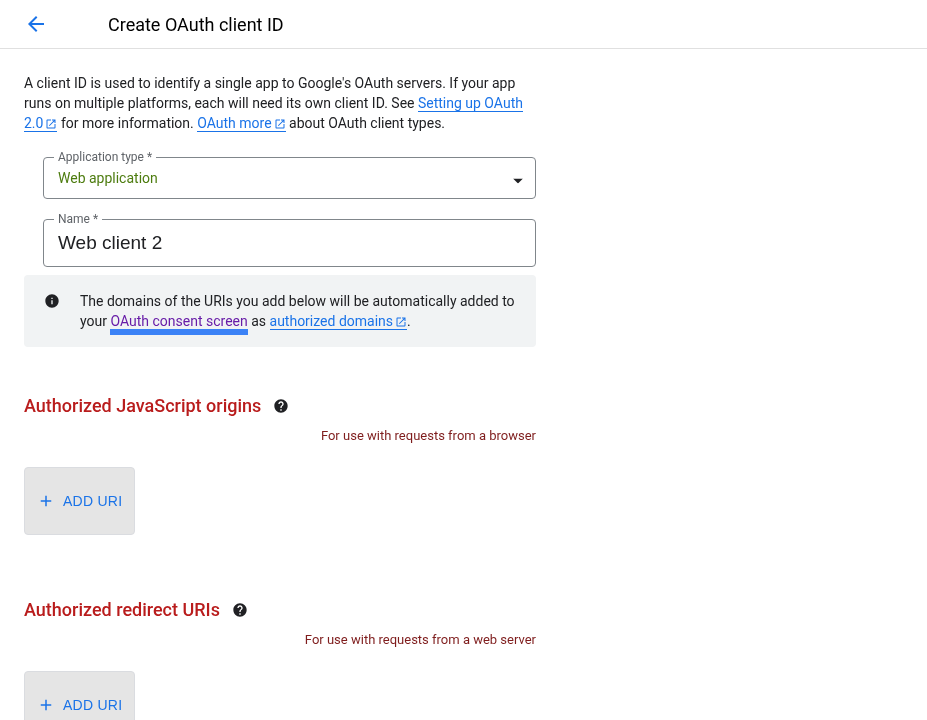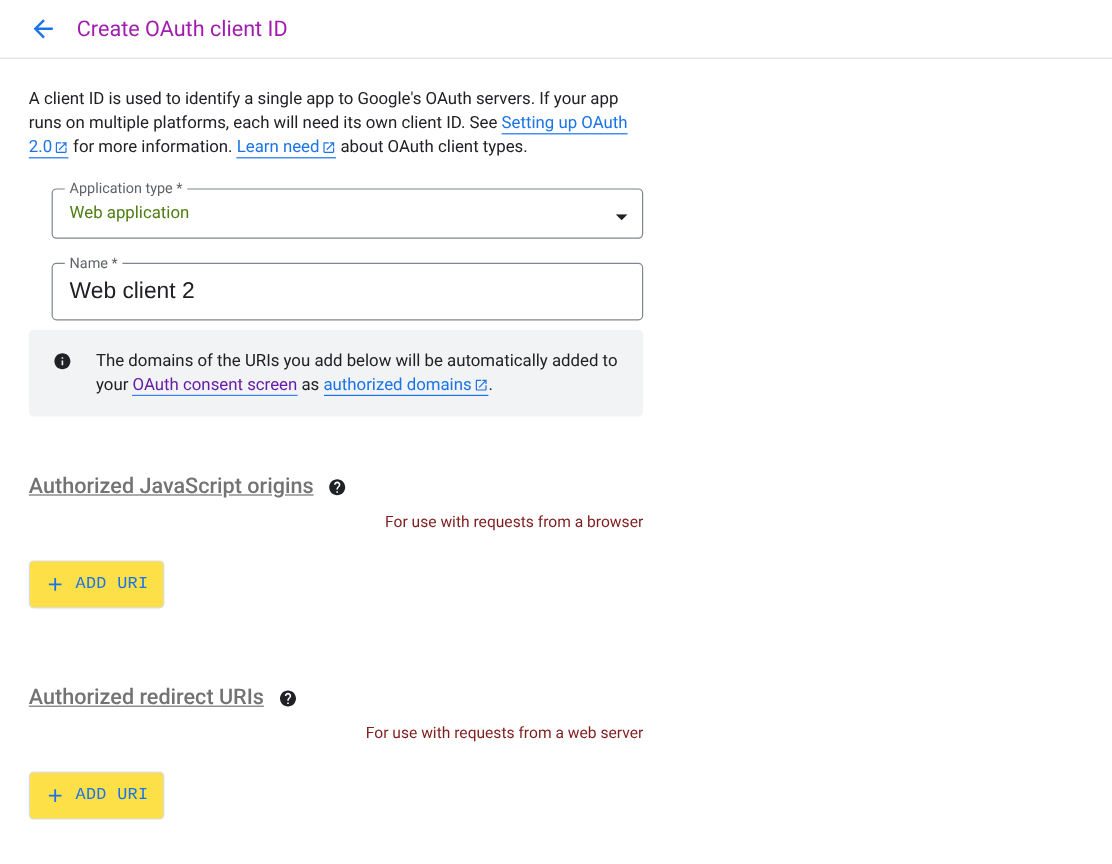--- a/index.html
+++ b/index.html
@@ -25,21 +25,22 @@
       height: 24px;
       display: flex;
       align-items: center;
       justify-content: center;
       cursor: pointer;
       color: #1a73e8;
     }
     .page-title {
       font-size: 18px;
       font-weight: 400;
-      color: #a21caf;
+      color: #000000;
+      margin-left: 44px;
     }
     .content {
       padding: 24px;
       max-width: 560px;
     }
     .intro-text {
       font-size: 14px;
       line-height: 20px;
       color: #202124;
       margin-bottom: 24px;
@@ -126,63 +127,61 @@
       margin-top: 2px;
     }
     .info-text {
       font-size: 14px;
       line-height: 20px;
       color: #202124;
     }
     .visited-link {
       color: #681da8;
       text-decoration: none;
-      border-bottom: 1px solid #3b82f6;
+      border-bottom: 6px solid #3b82f6;
       cursor: pointer;
     }
     .section {
       margin-bottom: 64px;
     }
     .section-header {
       display: flex;
       align-items: center;
       gap: 12px;
       margin-bottom: 12px;
     }
     .section-title {
       font-size: 18px;
       font-weight: 500;
-      color: #737373;
-      text-decoration: underline;
+      color: #b91c1c;
     }
     .help-icon {
       width: 16px;
       height: 16px;
       cursor: pointer;
     }
     .section-subtitle {
       font-size: 13px;
       color: #7f1d1d;
       margin-bottom: 24px;
       text-align: right;
     }
     .add-uri-button {
       display: inline-flex;
       align-items: center;
       gap: 8px;
-      padding: 10px 12px;
+      padding: 24px 12px;
       border: 1px solid #dadce0;
       border-radius: 4px;
-      background: #fde047;
+      background: #e5e5e5;
       color: #1a73e8;
       font-size: 14px;
       font-weight: 500;
       cursor: pointer;
       letter-spacing: 0.25px;
-      font-family: Liberation Mono, monospace;
     }
     .plus-icon {
       width: 18px;
       height: 18px;
     }
     .form-field-spacing {
       margin-bottom: 20px;
     }
   </style>
 </head>
@@ -194,21 +193,21 @@
       <path d="M20 11H7.83l5.59-5.59L12 4l-8 8 8 8 1.41-1.41L7.83 13H20v-2z"></path>
     </svg>
   </div>
   <h1 class="page-title">Create OAuth client ID</h1>
 </div>
 
 <div class="content">
   <p class="intro-text">
     <span>A client ID is used to identify a single app to Google's OAuth servers. If your app runs on multiple platforms, each will need its own client ID. See </span><a class="link"><span>Setting up OAuth 2.0</span><svg class="external-icon" viewBox="0 0 24 24" fill="#1a73e8">
           <path d="M19 19H5V5h7V3H5c-1.11 0-2 .9-2 2v14c0 1.1.89 2 2 2h14c1.1 0 2-.9 2-2v-7h-2v7zM14 3v2h3.59l-9.83 9.83 1.41 1.41L19 6.41V10h2V3h-7z"></path>
-        </svg></a><span> for more information. </span><a class="link"><span>Learn need</span><svg class="external-icon" viewBox="0 0 24 24" fill="#1a73e8">
+        </svg></a><span> for more information. </span><a class="link"><span>OAuth more</span><svg class="external-icon" viewBox="0 0 24 24" fill="#1a73e8">
           <path d="M19 19H5V5h7V3H5c-1.11 0-2 .9-2 2v14c0 1.1.89 2 2 2h14c1.1 0 2-.9 2-2v-7h-2v7zM14 3v2h3.59l-9.83 9.83 1.41 1.41L19 6.41V10h2V3h-7z"></path>
         </svg></a><span> about OAuth client types.</span>
   </p>
 
   <div class="form-field form-field-spacing">
     <div class="field-container">
       <label class="field-label">Application type *</label>
       <div class="field-select">Web application</div>
       <div class="dropdown-arrow">
         <svg width="10" height="5" viewBox="0 0 10 5" fill="#202124">

